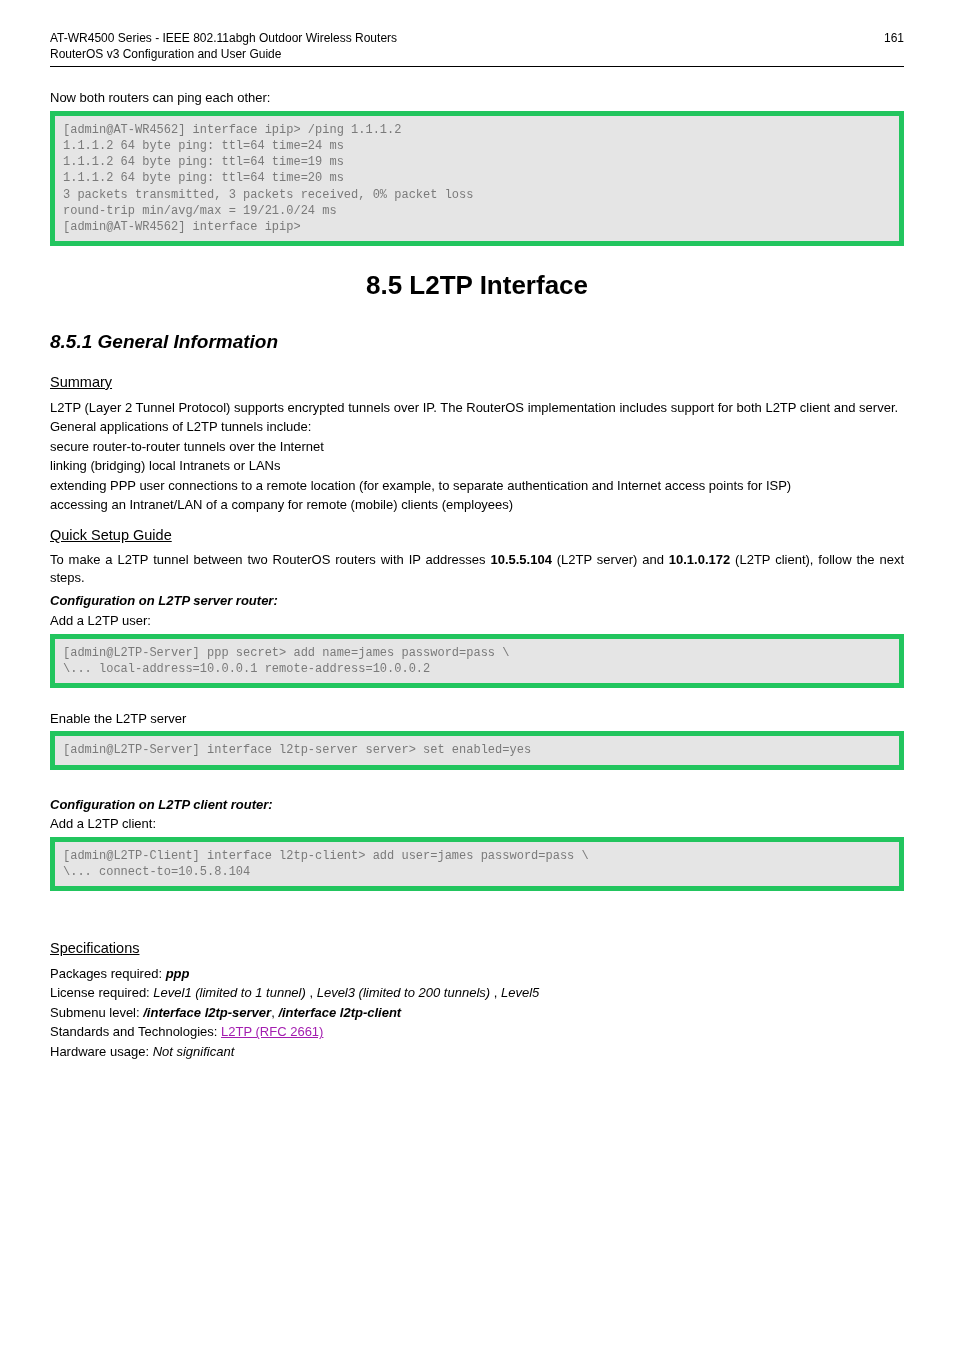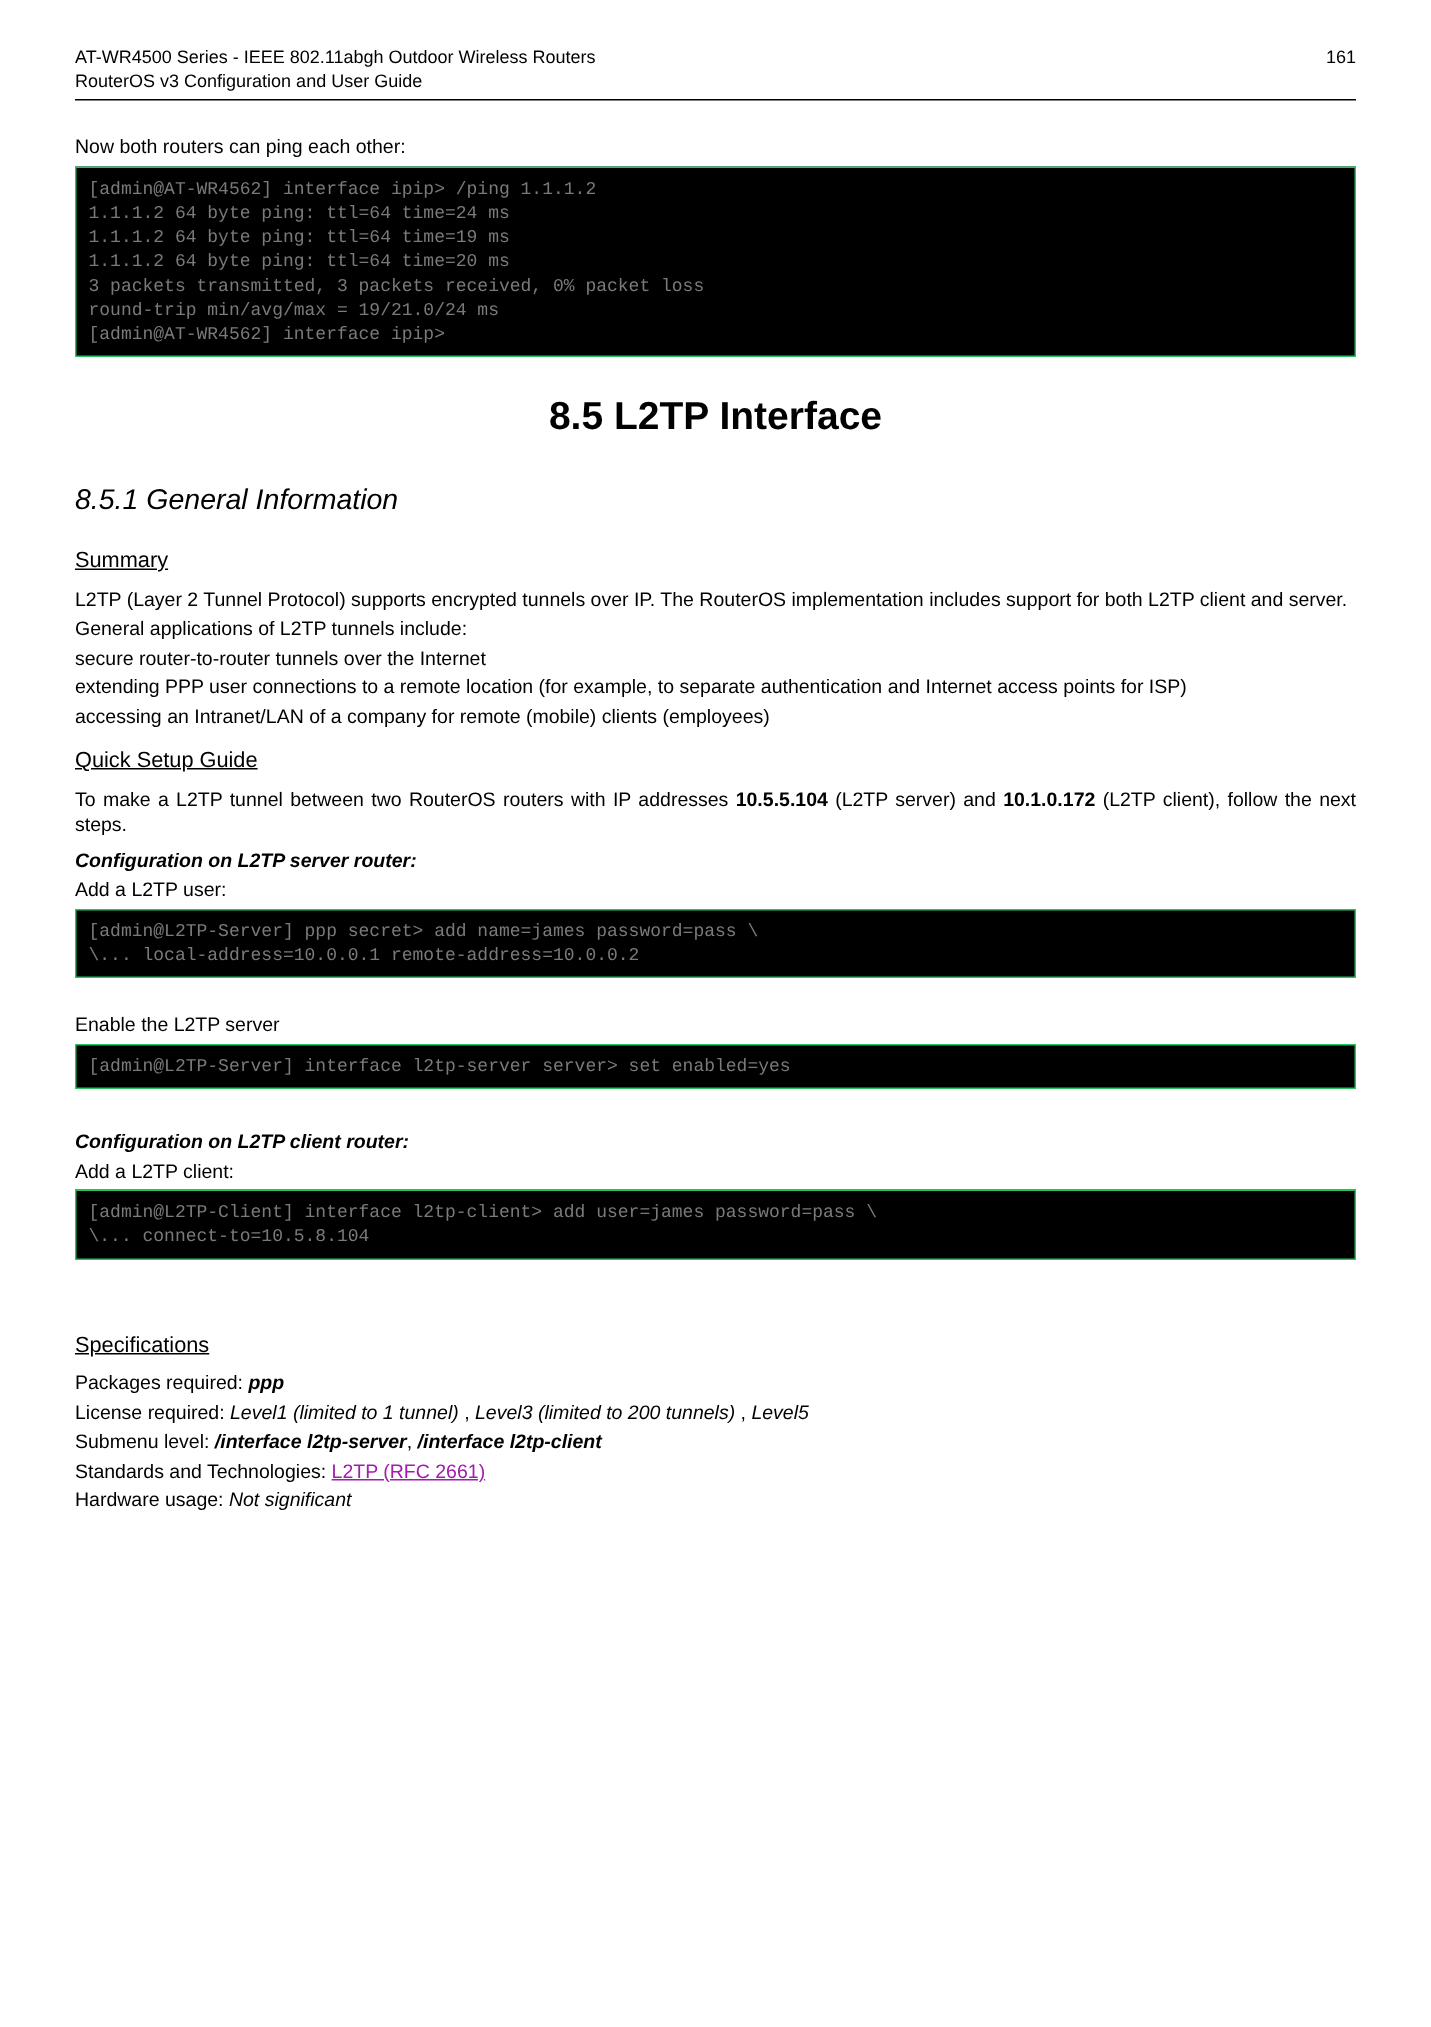--- a/index.html
+++ b/index.html
@@ -21,40 +21,40 @@
   }
   .header-title { }
   .page-num { text-align: right; }
   hr.head-rule {
     border: none;
     border-top: 1px solid #000;
     margin: 2px 0 22px 0;
   }
   .para { margin: 0 0 2px 0; }
   .codebox {
-    border: 1px solid #22c55e;
-    background: #000000;
+    border: 5px solid #22c55e;
+    background: #e5e5e5;
     padding: 6px 8px;
     margin: 4px 0 22px 0;
     font-family: "Courier New", monospace;
     font-size: 12px;
     color: #7a7a7a;
     white-space: pre;
     line-height: 1.35;
     overflow: hidden;
   }
   h1.sec {
     font-size: 26px;
     font-weight: bold;
     margin: 13px 0 26px 0;
     text-align: center;
   }
   h2.subsec {
     font-size: 19px;
-    font-weight: normal;
+    font-weight: bold;
     font-style: italic;
     margin: 16px 0 18px 0;
   }
   .uhead {
     font-size: 14.5px;
     text-decoration: underline;
     margin: 12px 0 6px 0;
     display: block;
   }
   .bi { font-weight: bold; font-style: italic; }
@@ -87,20 +87,21 @@
 
 <h1 class="sec">8.5 L2TP Interface</h1>
 
 <h2 class="subsec">8.5.1 General Information</h2>
 
 <span class="uhead">Summary</span>
 <div class="body-text">
   <p class="para">L2TP (Layer 2 Tunnel Protocol) supports encrypted tunnels over IP. The RouterOS implementation includes support for both L2TP client and server.</p>
   <p class="para">General applications of L2TP tunnels include:</p>
   <p class="para">secure router-to-router tunnels over the Internet</p>
+  <p class="para">linking (bridging) local Intranets or LANs</p>
   <p class="para">extending PPP user connections to a remote location (for example, to separate authentication and Internet access points for ISP)</p>
   <p class="para">accessing an Intranet/LAN of a company for remote (mobile) clients (employees)</p>
 </div>
 
 <span class="uhead">Quick Setup Guide</span>
 <p class="para body-text">
   <span>To make a L2TP tunnel between two RouterOS routers with IP addresses </span><b>10.5.5.104</b><span> (L2TP server) and </span><b>10.1.0.172</b><span> (L2TP client), follow the next steps.</span>
 </p>
 
 <div class="spacer-sm"></div>

